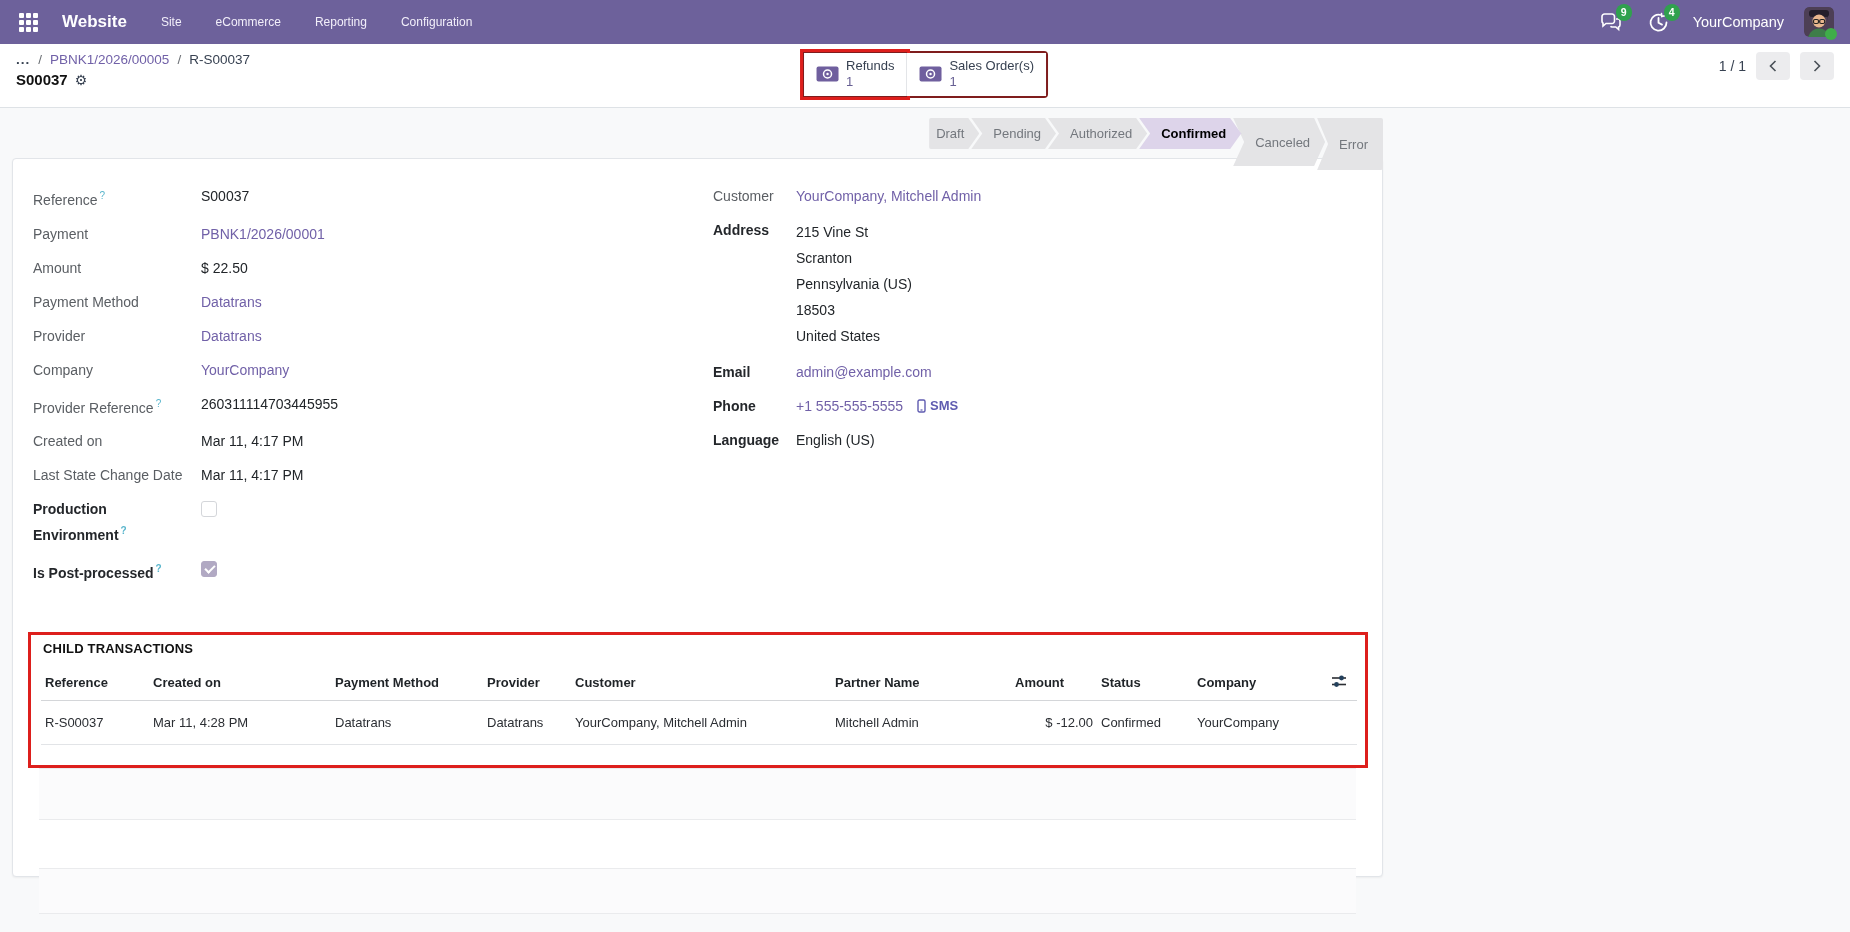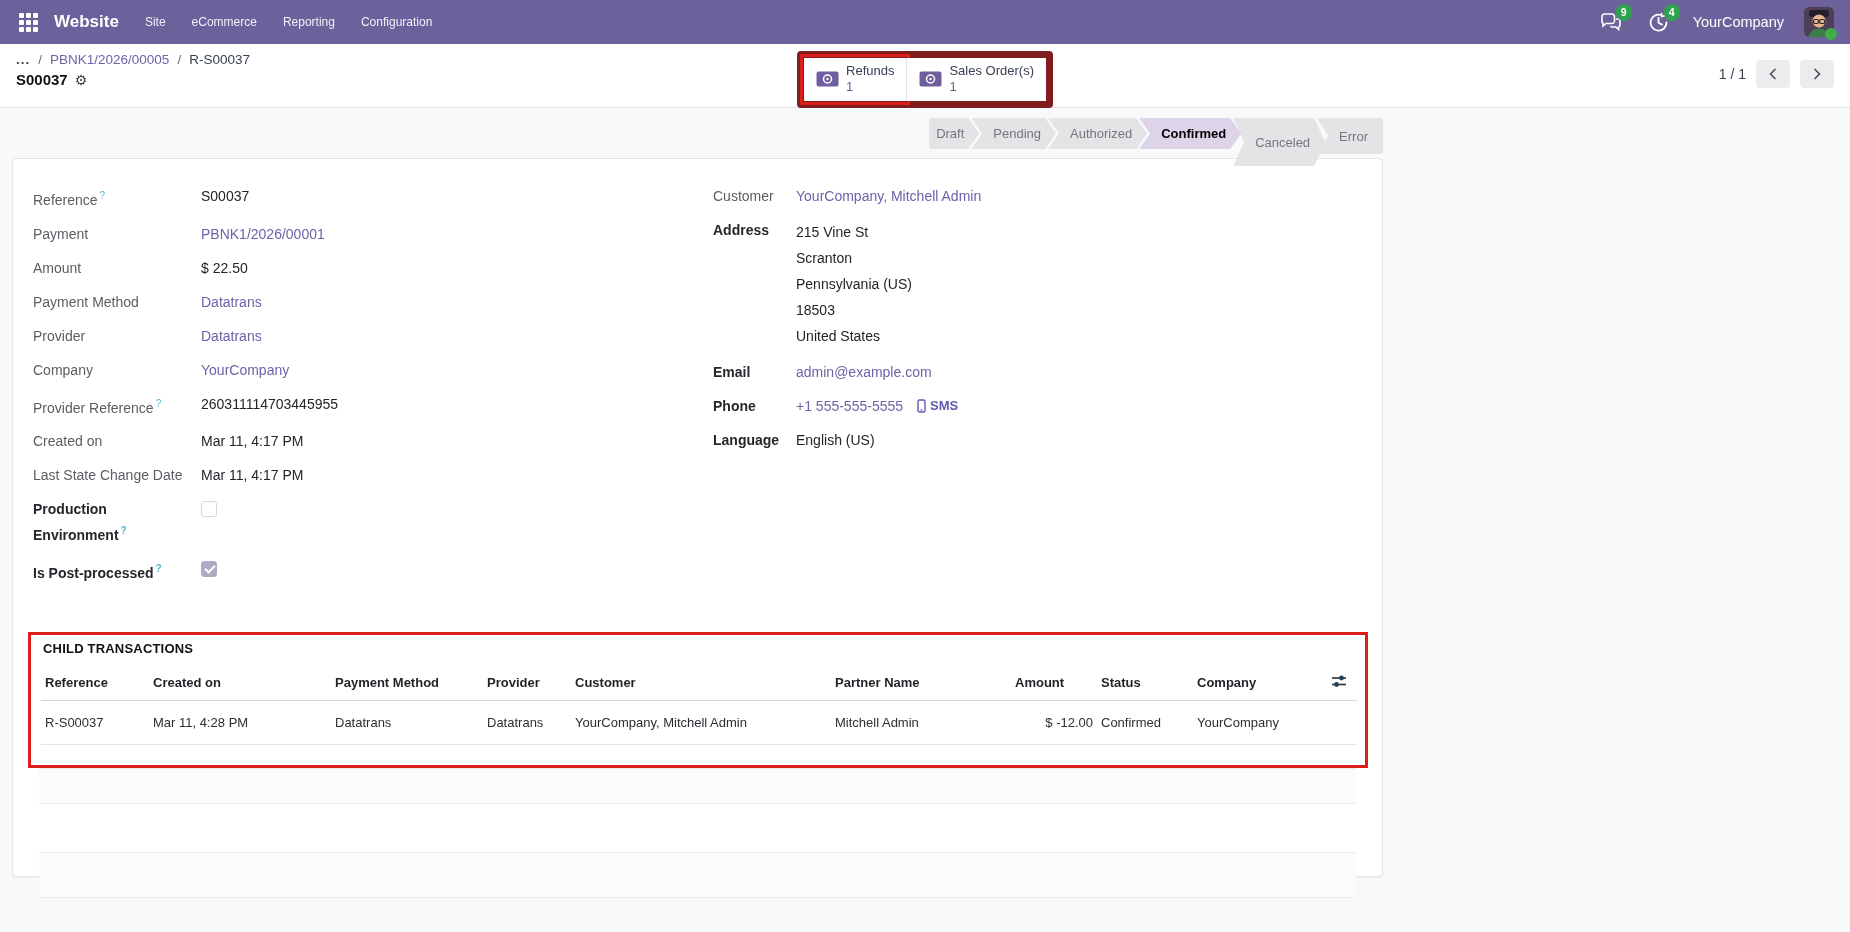--- a/index.html
+++ b/index.html
@@ -2,21 +2,21 @@
 <html><head>
 <meta charset="utf-8">
 <style>
   * { margin:0; padding:0; box-sizing:border-box; }
   html,body { width:1850px; height:932px; overflow:hidden; background:#f8f9fa;
               font-family:"Liberation Sans", sans-serif; color:#212529; }
 
   
   .topbar { height:44px; background:#6d619b; display:flex; align-items:center;
             justify-content:space-between; padding:0 16px; color:#fff; }
-  .nav-left { display:flex; align-items:center; gap:26px; }
+  .nav-left { display:flex; align-items:center; gap:34px; }
   .apps-btn { width:24px; height:24px; display:flex; align-items:center; justify-content:center; cursor:pointer; }
   .grid-icon { display:grid; grid-template-columns:repeat(3,5px); grid-template-rows:repeat(3,5px); gap:2px; }
   .grid-icon i { background:#fff; border-radius:1px; }
   .brand { font-size:17px; font-weight:700; margin-left:-12px; cursor:pointer; }
   .menu-item { font-size:12px; color:#f2effa; cursor:pointer; }
   .nav-right { display:flex; align-items:center; gap:20px; }
   .nav-icon { position:relative; width:28px; height:26px; display:flex; align-items:center; justify-content:center; cursor:pointer; }
   .badge { position:absolute; top:-5px; right:-7px; background:#30a14e; color:#fff;
            font-size:10.5px; line-height:1; padding:3px 5px; border-radius:9px; font-weight:700; }
   .company-name { font-size:14.5px; }
@@ -30,30 +30,30 @@
                    padding:8px 16px 0 16px; }
   .breadcrumb { display:flex; align-items:center; gap:8px; font-size:13.5px; color:#6b6f74; }
   .bc-ellipsis { color:#374151; font-weight:700; letter-spacing:1px; cursor:pointer; }
   .bc-link { color:#7161a8; text-decoration:none; cursor:pointer; }
   .bc-current { color:#374151; }
   .title-row { display:flex; align-items:center; gap:7px; margin-top:4px; }
   .record-title { font-size:15px; font-weight:700; color:#111; }
   .gear-btn { font-family:"DejaVu Sans", sans-serif; font-size:14px; color:#374151; cursor:pointer; }
 
   .cp-center { position:absolute; left:50%; top:7px; transform:translateX(-50%); display:flex; }
-  .stat-group { display:flex; border:7px solid #7f1d1d; border-radius:4px; background:#701a75; }
+  .stat-group { display:flex; border:2px solid #7f1d1d; border-radius:4px; background:#701a75; }
   .stat-btn { display:flex; align-items:center; gap:7px; padding:5px 12px; background:#fff;
               border:none; cursor:pointer; font-family:inherit; }
   .stat-btn + .stat-btn { border-left:1px solid #e3e5e8; }
   .stat-btn.annotated { outline:3px solid #dd1f1c; outline-offset:1px; }
   .stat-text { display:flex; flex-direction:column; align-items:flex-start; line-height:1.25; }
   .stat-label { font-size:13px; color:#374151; }
   .stat-value { font-size:13px; color:#675f93; }
 
-  .cp-right { position:absolute; right:16px; top:16px; display:flex; align-items:center; gap:10px; }
+  .cp-right { position:absolute; right:16px; top:8px; display:flex; align-items:center; gap:10px; }
   .pager-text { font-size:14px; color:#374151; }
   .pager-btn { width:34px; height:28px; background:#ececee; border:none; border-radius:4px;
                display:flex; align-items:center; justify-content:center; cursor:pointer; }
 
   
   .content { padding:10px 0 0 12px; }
   .content-inner { width:1371px; }
 
   
   .statusbar { display:flex; justify-content:flex-end; height:31px; margin-bottom:9px; }
@@ -96,21 +96,21 @@
   table.ct { width:100%; border-collapse:collapse; table-layout:fixed; font-size:13px; }
   table.ct th { text-align:left; font-weight:700; color:#1f2327; padding:8px 4px; border-bottom:1px solid #d4d6d9; cursor:pointer; }
   table.ct td { padding:14px 4px; color:#2b2e33; border-bottom:1px solid #e2e4e7; }
   th.num, td.num { text-align:right; padding-right:10px; }
   th.icon-col { text-align:right; }
 
   
   .zebra { padding:0 26px; }
   .zrow { border-bottom:1px solid #eaebed; }
   .zrow.gray { background:#fbfbfc; border-top:1px solid #eaebed; }
-  .z1{height:36px}.z2{height:48px;border-bottom:none}.z3{height:46px}
+  .z1{height:52px}.z2{height:48px;border-bottom:none}.z3{height:46px}
 </style>
 </head>
 <body>
 
 <nav class="topbar">
   <div class="nav-left">
     <div class="apps-btn">
       <span class="grid-icon">
           <i></i>
           <i></i>

